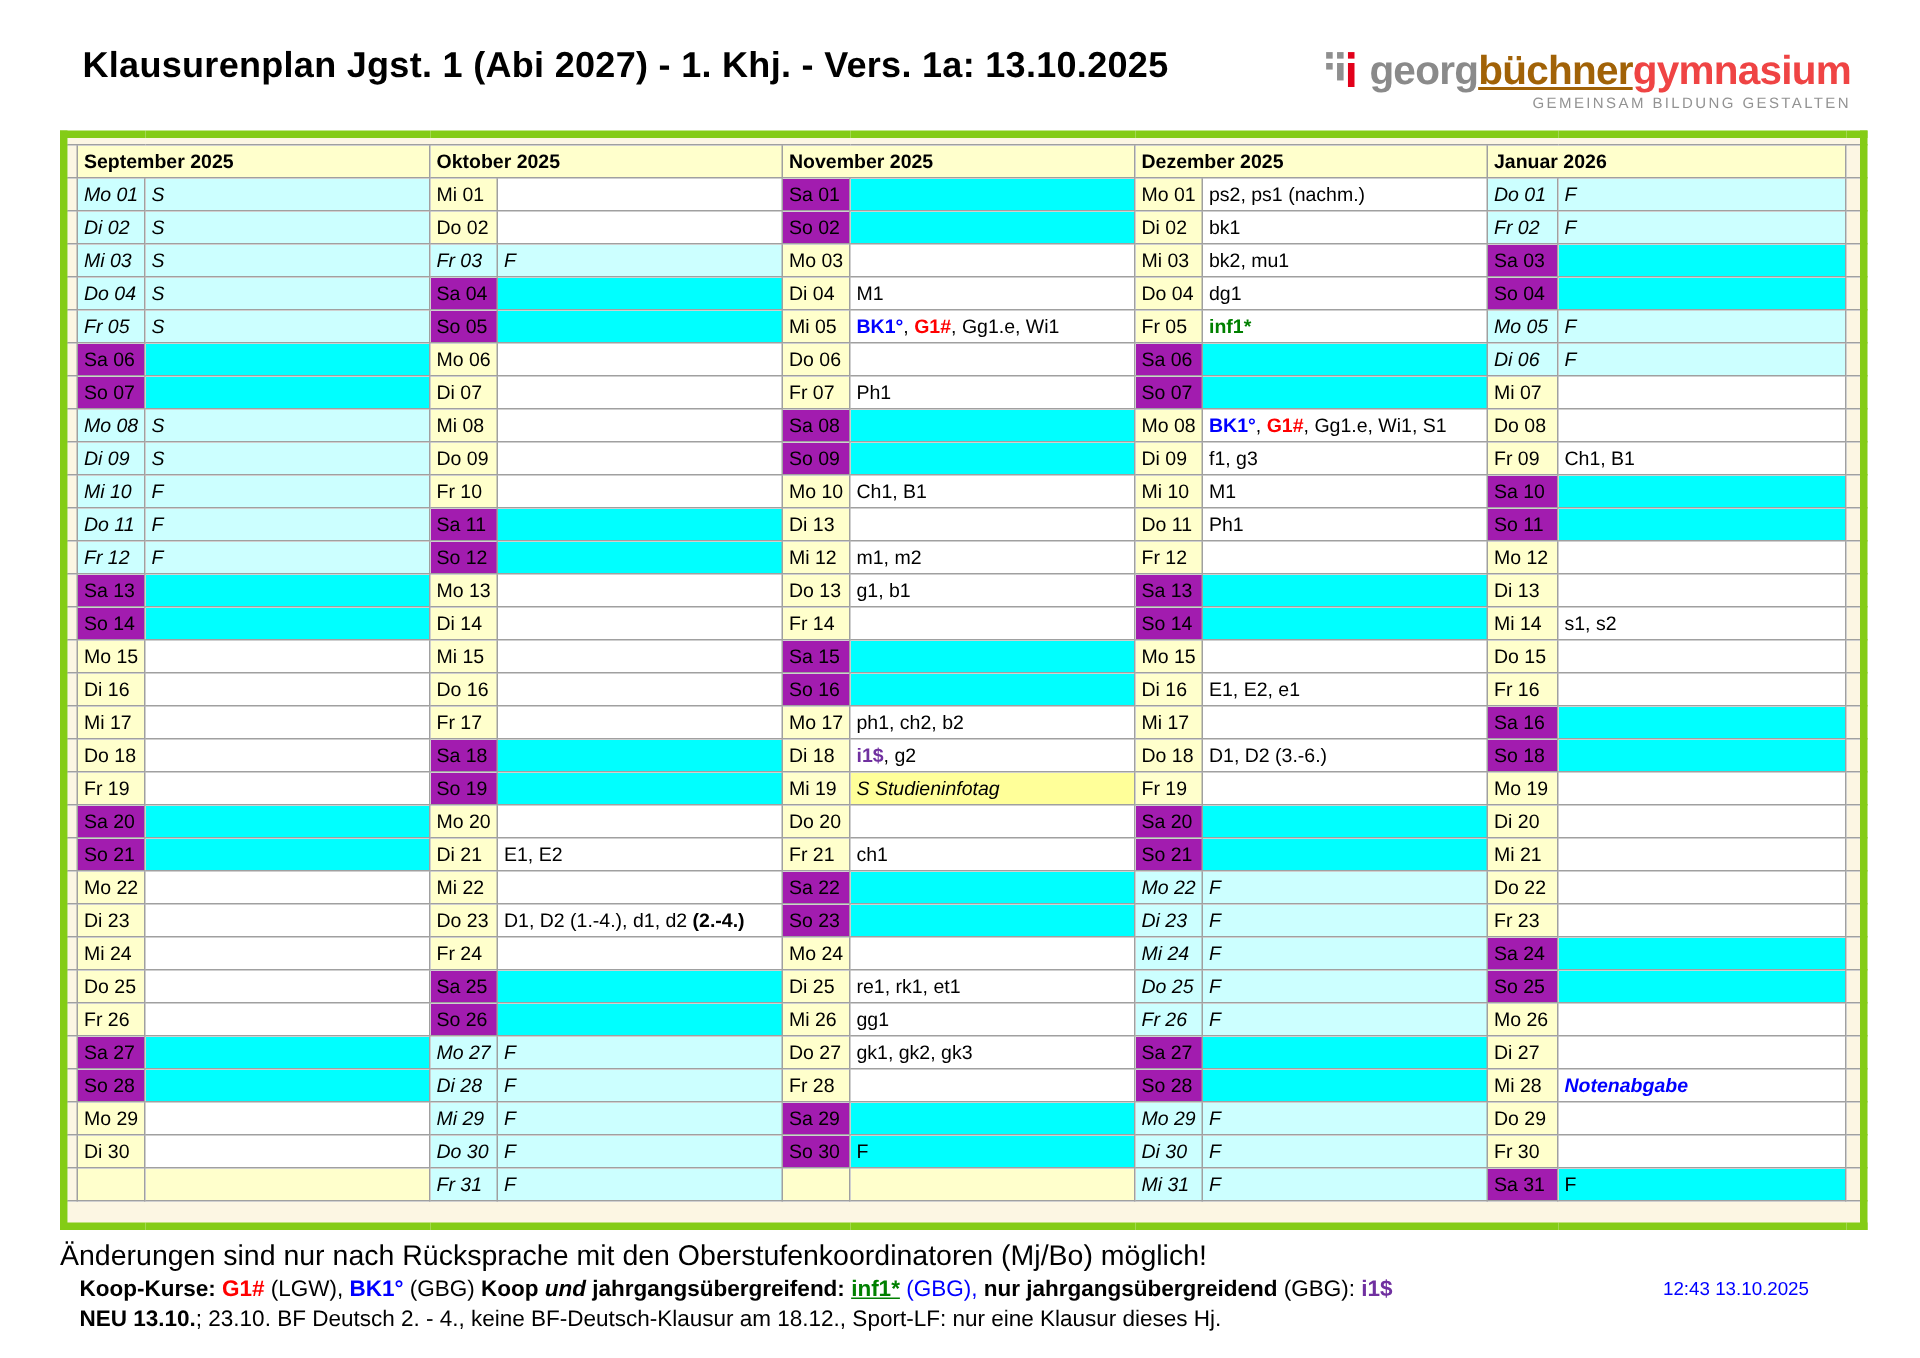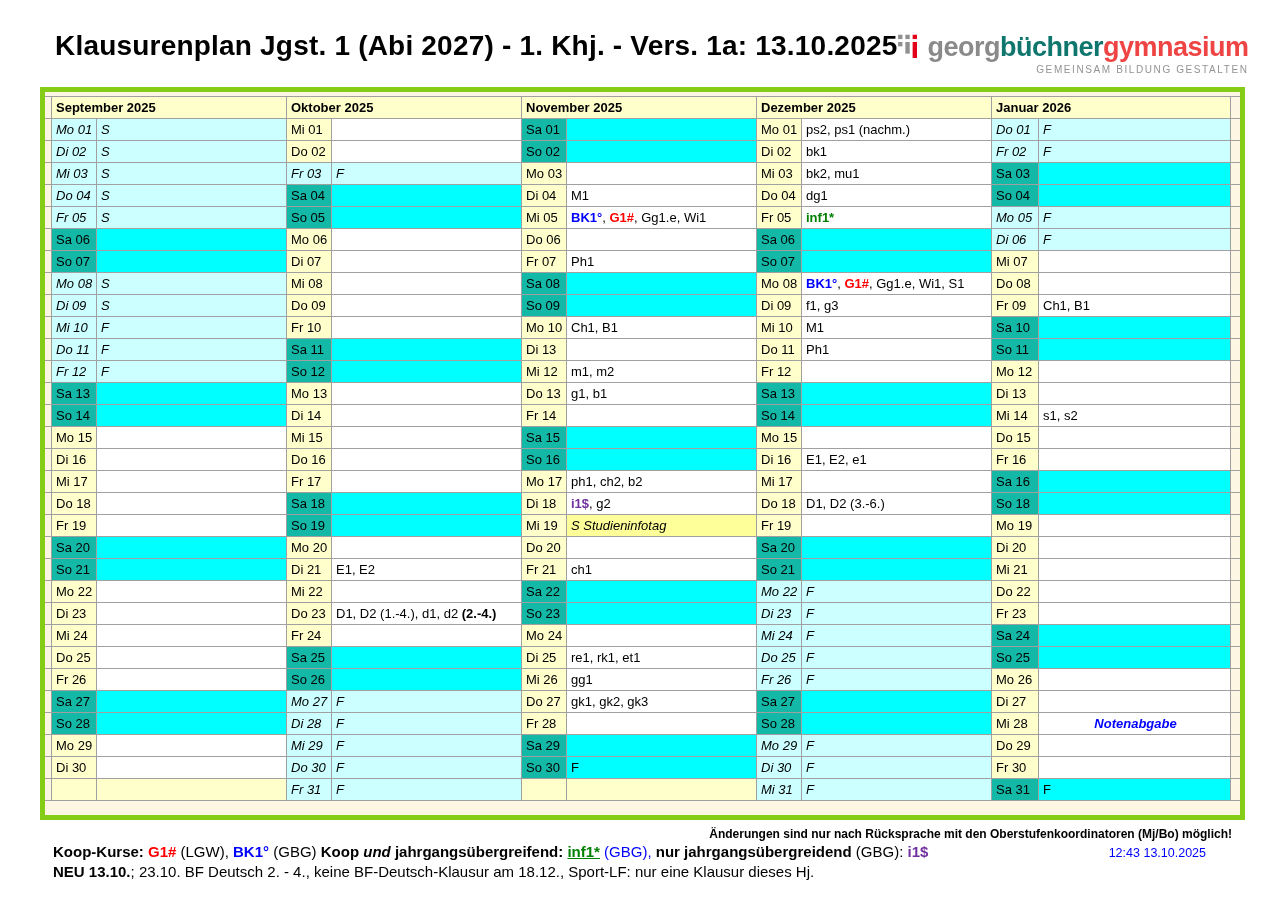--- a/index.html
+++ b/index.html
@@ -1,51 +1,51 @@
 <!DOCTYPE html>
 <html><head>
 <meta charset="utf-8">
 <style>
   html,body{margin:0;padding:0;background:#ffffff;font-family:"Liberation Sans","DejaVu Sans",sans-serif;color:#000;}
   .page{width:1280px;height:905px;position:relative;overflow:hidden;}
 
   
   .topbar{display:flex;justify-content:space-between;align-items:flex-start;margin:24px 46px 12px 55px;}
-  .title{font-size:28px;font-weight:bold;margin:6px 0 0 0;letter-spacing:.2px;white-space:nowrap;}
+  .title{font-size:24px;font-weight:bold;margin:6px 0 0 0;letter-spacing:.2px;white-space:nowrap;}
   .logo{text-align:right;margin-top:2px;}
   .logo-line{display:flex;align-items:flex-end;justify-content:flex-end;}
   .logo-mark{margin-right:6px;margin-bottom:3px;}
   .logo-word{font-size:27px;font-weight:bold;letter-spacing:-.5px;line-height:1;}
   .lg-georg{color:#8a8a8a;}
-  .lg-buechner{color:#0f766e;}
+  .lg-buechner{color:#a16207;text-decoration:underline;}
   .lg-gym{color:#ef4444;}
   .logo-tagline{font-size:10px;color:#939393;letter-spacing:1.6px;margin-top:3px;}
 
   
   table.cal{border-collapse:collapse;table-layout:fixed;margin-left:40px;border:5px solid #84cc16;}
   table.cal td,table.cal th{border:1px solid #a0a0a0;height:21px;padding:0 2px 0 4px;font-size:13px;
     overflow:hidden;white-space:nowrap;vertical-align:middle;}
   th.month{background:#ffffcc;text-align:left;font-size:15px;font-weight:bold;padding-left:4px;}
   td.gut{background:#fcf6e3;padding:0;}
   tr.gutter-top td{height:4px;background:#fcf6e3;padding:0;}
   tr.gutter-bottom td{height:14px;background:#fcf6e3;padding:0;}
   td.d-wd{background:#ffffcc;}
-  td.d-we{background:#14b8a6;}
+  td.d-we{background:#a21caf;}
   td.d-hol{background:#ccffff;font-style:italic;}
   td.d-blank{background:#ffffcc;}
   td.e-wd{background:#ffffff;}
   td.e-we{background:#00ffff;}
   td.e-hol{background:#ccffff;font-style:italic;}
   td.e-info{background:#ffff99;}
-  td.e-note{background:#ffffff;text-align:center;padding-left:0;}
+  td.e-note{background:#ffffff;text-align:left;padding-left:0;}
   td.e-blank{background:#ffffcc;}
 
   
-  .notice{width:1202px;margin:7px 0 0 40px;text-align:right;font-weight:bold;font-size:12px;box-sizing:border-box;padding-right:10px;}
-  .legend-row{width:1202px;margin:2px 0 0 40px;display:flex;justify-content:space-between;align-items:flex-end;box-sizing:border-box;padding-left:13px;gap:48px;}
+  .notice{width:1202px;margin:7px 0 0 40px;font-weight:normal;font-size:19px;box-sizing:border-box;padding-right:10px;}
+  .legend-row{width:1202px;margin:2px 0 0 40px;display:flex;justify-content:space-between;align-items:flex-start;box-sizing:border-box;padding-left:13px;gap:48px;}
   .legend{font-size:15px;white-space:nowrap;}
   .timestamp{font-size:12.5px;color:#0000ff;margin-right:36px;padding-top:1px;white-space:nowrap;}
   .neu{margin:3px 0 0 53px;font-size:15px;white-space:nowrap;}
 </style>
 </head>
 <body>
 
 <div class="page">
 
   <header class="topbar">

